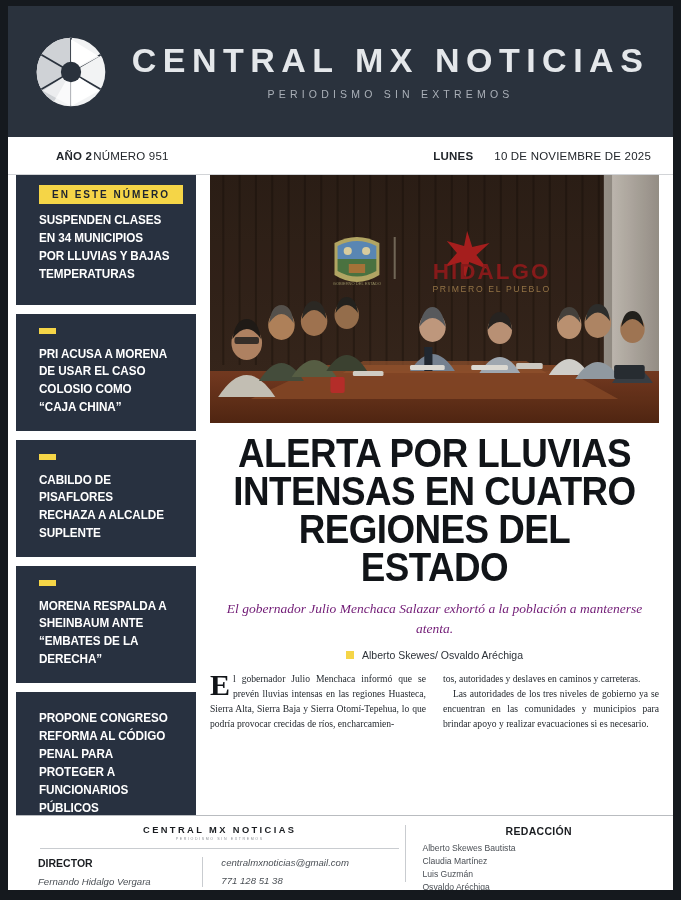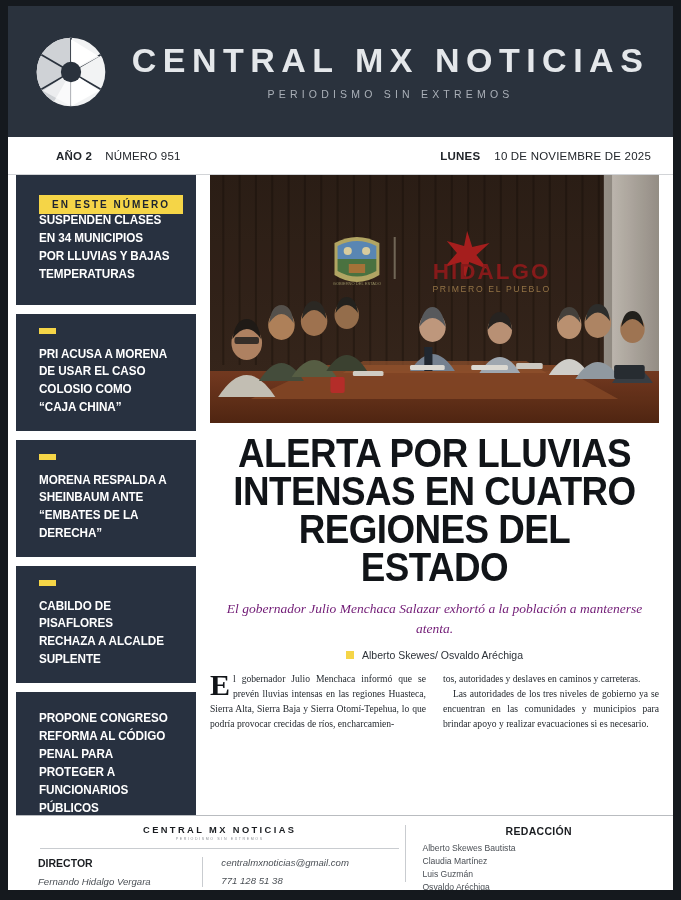--- a/index.html
+++ b/index.html
@@ -56,22 +56,22 @@
     height: 38px;
     background: #ffffff;
     display: flex;
     align-items: center;
     justify-content: space-between;
     padding: 0 22px 0 48px;
     border-bottom: 1px solid #d2d4d7;
   }
   .dateline span { font-size: 11.5px; color: #22262b; letter-spacing: .2px; }
   .dateline b { font-weight: 700; }
-  .dl-left { display: flex; gap: 13px; justify-content: flex-end; }
-  .dl-right { display: flex; gap: 14px; }
+  .dl-left { display: flex; gap: 1px; justify-content: flex-end; }
+  .dl-right { display: flex; gap: 21px; }
 
   
   .content { display: flex; height: 640px; background: #ffffff; }
 
   
   .sidebar {
     width: 188px;
     flex: none;
     background: #ffffff;
     display: flex;
@@ -89,21 +89,21 @@
     justify-content: center;
   }
   .side-card.c0 { height: 130px; padding-top: 30px; }
   .side-card.c1 { height: 117px; }
   .side-card.c2 { height: 117px; }
   .side-card.c3 { height: 117px; }
   .side-card.c4 { height: 132px; }
 
   .ribbon {
     position: absolute;
-    top: 20px; left: 23px;
+    top: 10px; left: 23px;
     background: #f5d547;
     color: #1d2430;
     font-size: 10px;
     font-weight: 700;
     letter-spacing: 2px;
     padding: 4px 13px 4px 13px;
     white-space: nowrap;
   }
   .sq {
     width: 17px; height: 17px;
@@ -277,27 +277,27 @@
 
       <aside class="sidebar">
         <div class="side-card c0">
           <div class="ribbon">EN ESTE NÚMERO</div>
           <div class="side-head">SUSPENDEN CLASES EN 34 MUNICIPIOS POR LLUVIAS Y BAJAS TEMPERATURAS</div>
         </div>
         <div class="side-card c1">
           <span class="sq"></span>
           <div class="side-head">PRI ACUSA A MORENA DE USAR EL CASO COLOSIO COMO “CAJA CHINA”</div>
         </div>
+        <div class="side-card c2">
+          <span class="sq"></span>
+          <div class="side-head">CABILDO DE PISAFLORES RECHAZA A ALCALDE SUPLENTE</div>
+        </div>
         <div class="side-card c3">
           <span class="sq"></span>
           <div class="side-head">MORENA RESPALDA A SHEINBAUM ANTE “EMBATES DE LA DERECHA”</div>
-        </div>
-        <div class="side-card c2">
-          <span class="sq"></span>
-          <div class="side-head">CABILDO DE PISAFLORES RECHAZA A ALCALDE SUPLENTE</div>
         </div>
         <div class="side-card c4">
           <span class="sq"></span>
           <div class="side-head">PROPONE CONGRESO REFORMA AL CÓDIGO PENAL PARA PROTEGER A FUNCIONARIOS PÚBLICOS</div>
         </div>
       </aside>
 
       <main class="main">
 
         <figure class="photo">

